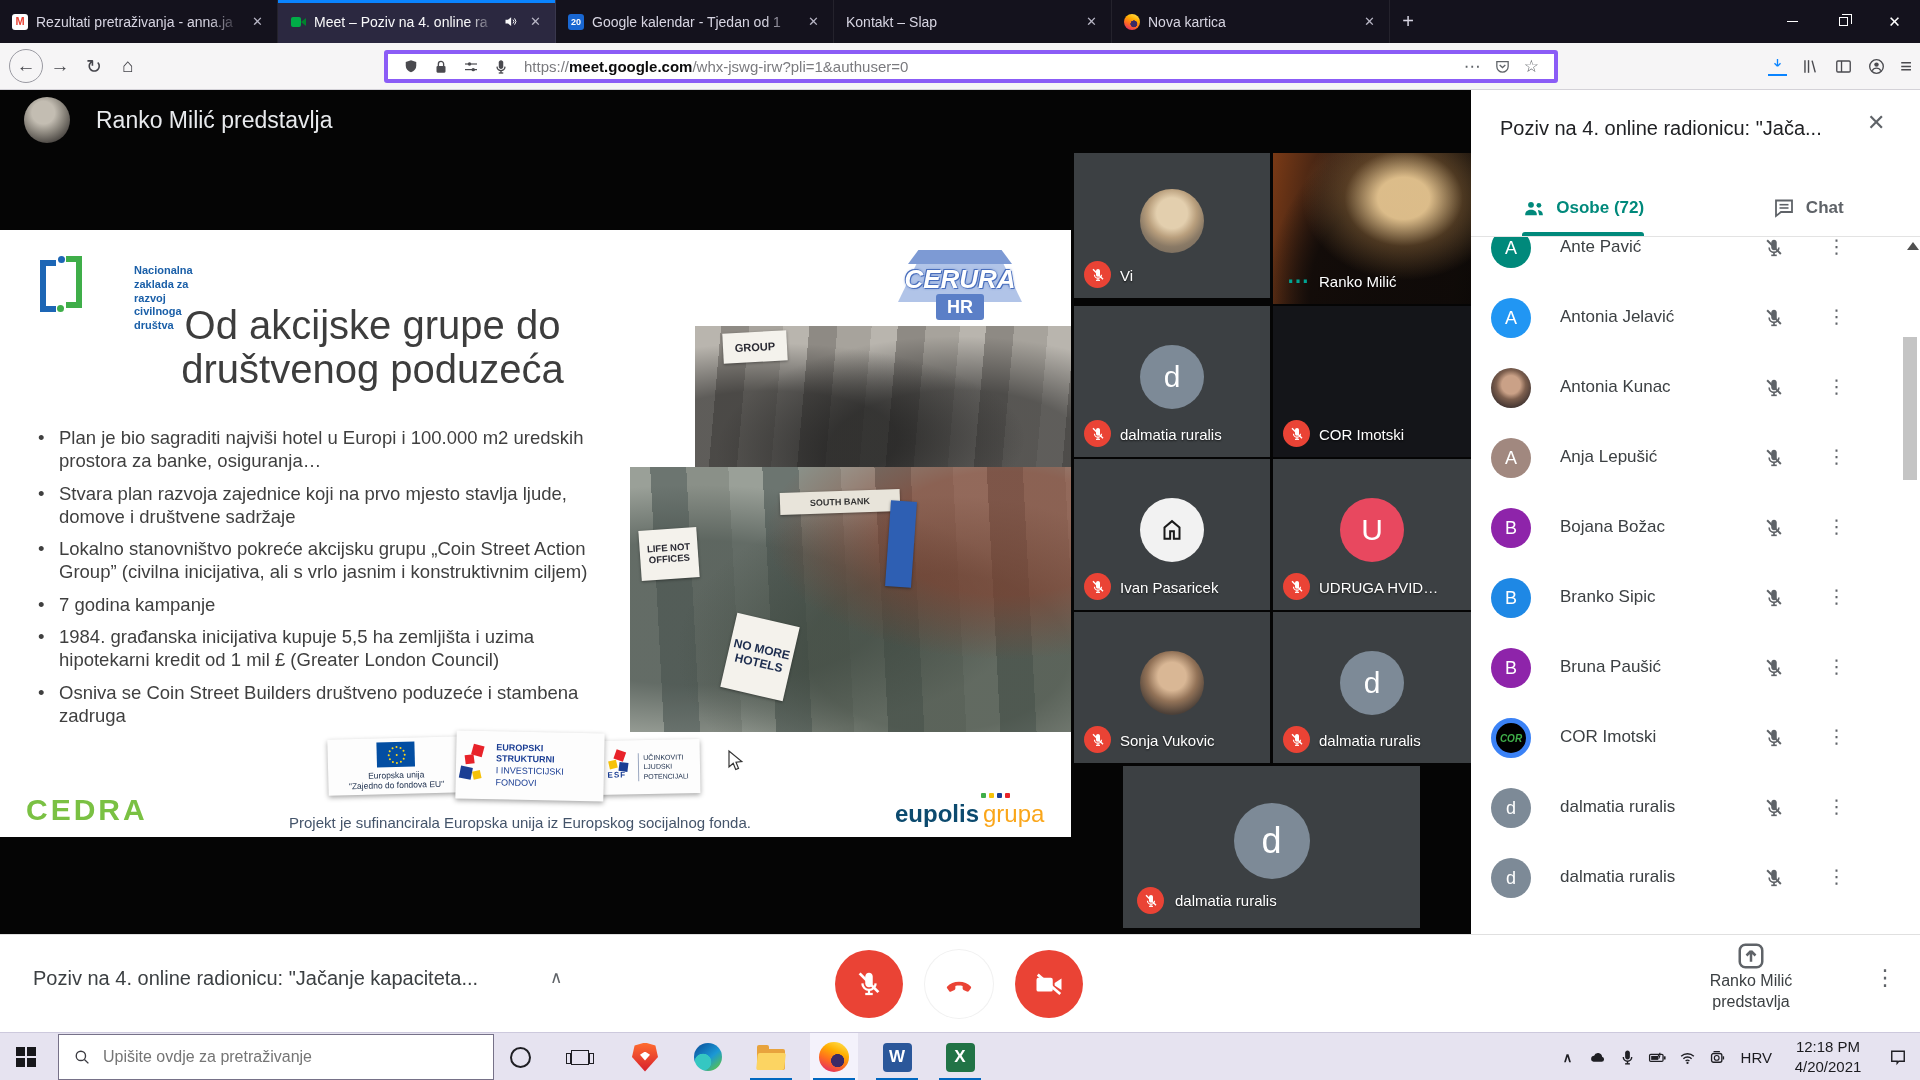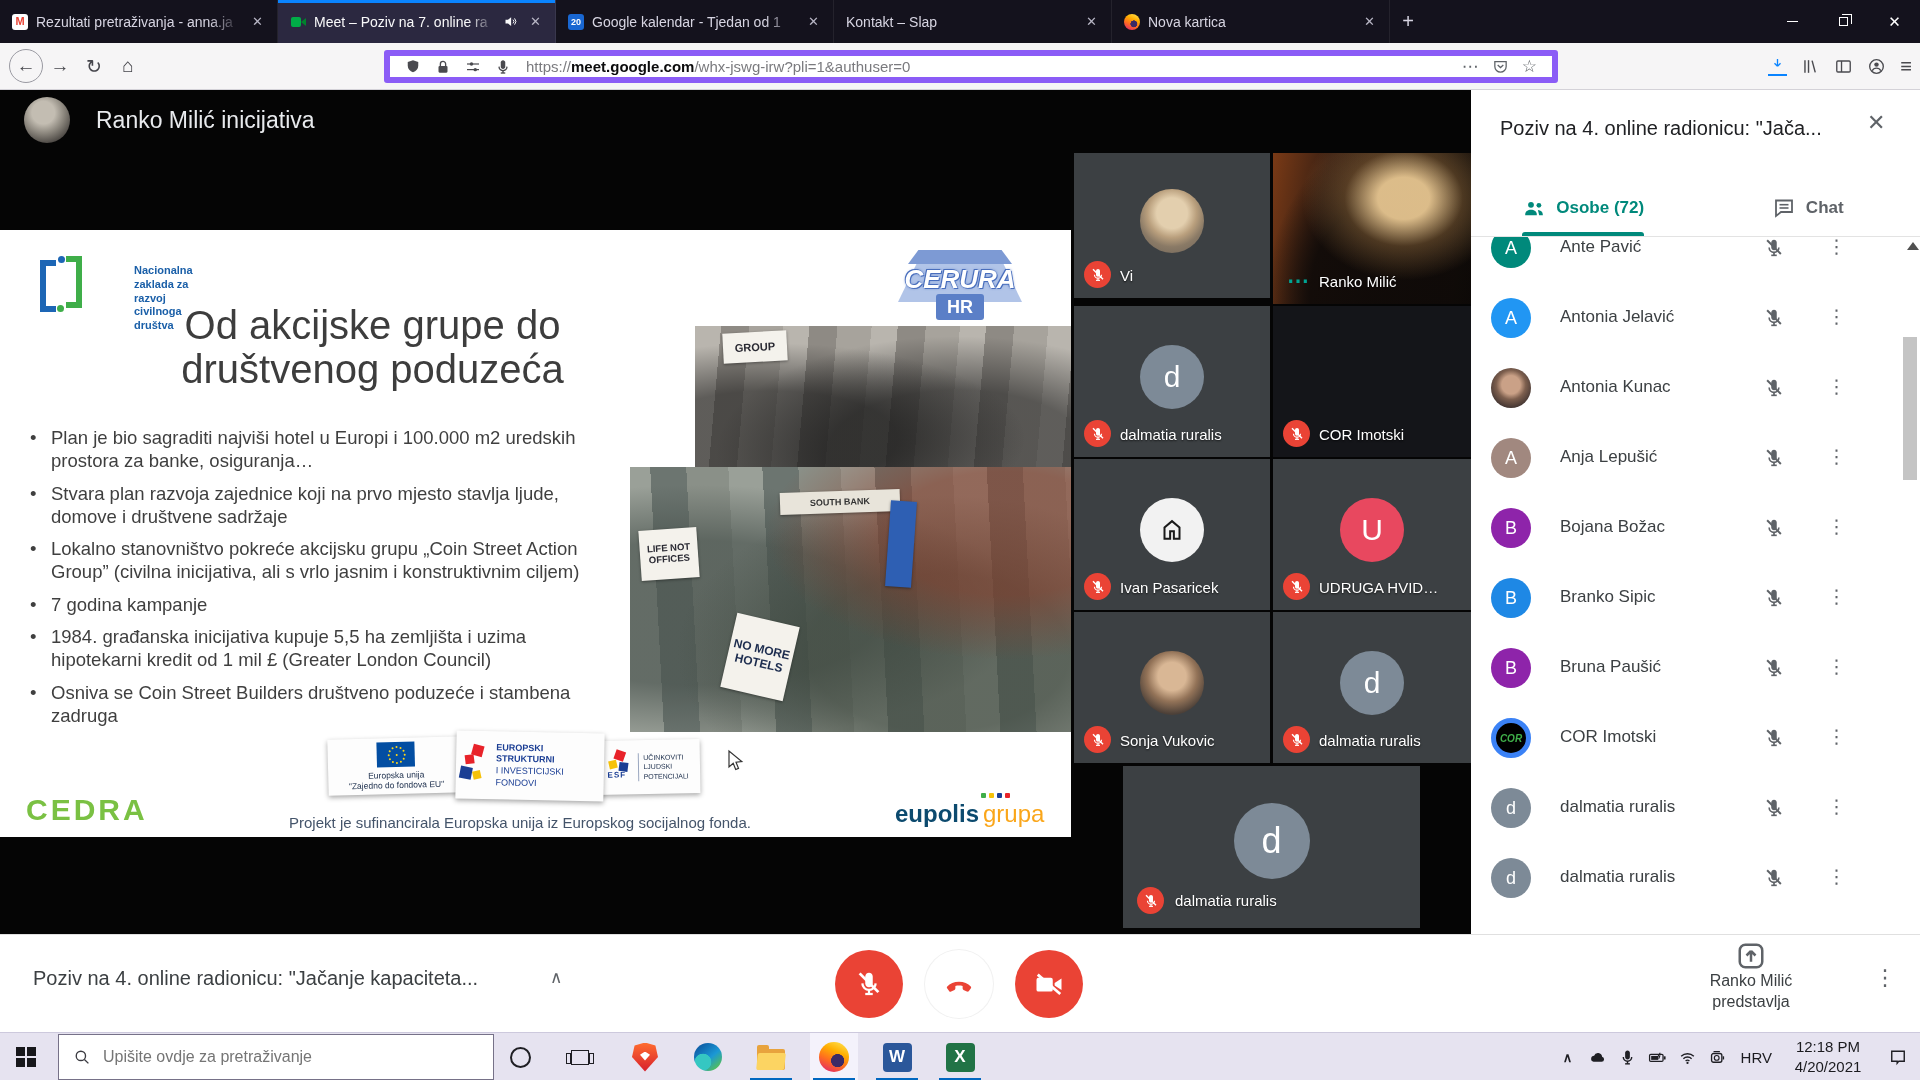--- a/index.html
+++ b/index.html
@@ -40,21 +40,21 @@
   .wbtn.closeb { font-size:15px; }
 
   
   #toolbar { position:absolute; left:0; top:43px; width:1920px; height:47px;
              background:#f6f5f6; border-bottom:1px solid #d4d2d8;
              display:flex; align-items:center; }
   .navic { color:#45454b; font-size:19px; width:34px; height:34px;
            display:flex; align-items:center; justify-content:center; }
   .navic.backc { border:1px solid #9a9aa2; border-radius:50%; margin-left:9px; }
   #urlbar { position:absolute; left:384px; top:7px; width:1174px; height:33px;
-            background:#fff; border:6px solid #8b5cf6; border-radius:3px;
+            background:#fff; border:4px solid #8b5cf6; border-radius:3px;
             display:flex; align-items:center; padding:0 8px; }
   #urlbar .ic { width:18px; height:18px; color:#4a4a4f; margin:0 6px; flex:0 0 auto; }
   #urltext { font-size:15px; margin-left:8px; white-space:nowrap; overflow:hidden; flex:1; }
   #urltext .dim { color:#7a7a7e; }
   #urltext .dom { color:#0c0c0d; font-weight:bold; }
   .urlright { display:flex; align-items:center; }
   .urlright .gl { color:#5f6368; font-size:17px; margin:0 7px; }
   #toolright { position:absolute; right:8px; top:7px; height:33px; display:flex; align-items:center; gap:14px; }
   #toolright .ic { width:19px; height:19px; color:#4a4a4f; }
   #toolright .dl { color:var(--accent_blue); border-bottom:2px solid var(--accent_blue); padding-bottom:1px; }
@@ -73,21 +73,21 @@
   .nzk-brackets { position:relative; width:44px; height:62px; }
   .nzk-brackets .lb { position:absolute; left:0; top:4px; width:16px; height:52px;
       border-left:6px solid #1d66b5; border-top:6px solid #1d66b5; border-bottom:6px solid #1d66b5; }
   .nzk-brackets .rb { position:absolute; right:2px; top:0; width:16px; height:52px;
       border-right:6px solid #3fae49; border-top:6px solid #3fae49; border-bottom:6px solid #3fae49; }
   .nzk-brackets .d1 { position:absolute; left:18px; top:0; width:7px; height:7px; border-radius:50%; background:#1d66b5; }
   .nzk-brackets .d2 { position:absolute; right:20px; bottom:6px; width:7px; height:7px; border-radius:50%; background:#3fae49; }
   .nzk-text { font-size:11px; line-height:1.25; font-weight:bold; color:#1a5fa8; padding-top:8px;margin-left:40px; }
   .slide-title { position:absolute; left:150px; top:74px; width:445px; text-align:center;
                  font-size:40px; line-height:1.09; color:#3d3d3d; }
-  #bullets { position:absolute; left:24px; top:196px; width:566px; list-style:none; }
+  #bullets { position:absolute; left:32px; top:196px; width:566px; list-style:none; }
   #bullets li { position:relative; padding-left:27px; font-size:18.5px; line-height:1.26;
                 color:#3f3f3f; margin-bottom:9px; }
   #bullets li::before { content:"•"; position:absolute; left:6px; top:0; color:#3f3f3f; }
 
   .cerura { position:absolute; left:898px; top:20px; width:124px; height:88px; }
   .cerura .bridge { position:absolute; left:0; top:6px; width:124px; height:46px; background:#a9bee6;
                     clip-path:polygon(18% 0, 82% 0, 100% 100%, 0 100%); opacity:.9; }
   .cerura .bridge2 { position:absolute; left:10px; top:0; width:104px; height:14px; background:#7d9ad4;
                      clip-path:polygon(10% 0, 90% 0, 100% 100%, 0 100%); }
   .cerura-word { position:absolute; left:2px; top:14px; width:120px; text-align:center;
@@ -400,21 +400,21 @@
     <div class="tab">
       <span class="favicon fav-gmail">M</span>
       <span class="ttl">Rezultati pretraživanja - anna.ja</span>
       <span class="tclose">✕</span>
     </div>
     <div class="tab active">
       <span class="favicon fav-meet">
           <span class="mbody"></span>
           <span class="mflap"></span>
         </span>
-      <span class="ttl">Meet – Poziv na 7. online ra</span>
+      <span class="ttl">Meet – Poziv na 4. online ra</span>
       <svg class="tab-audio">
           <use href="#i-speaker"></use>
         </svg>
       <span class="tclose">✕</span>
     </div>
     <div class="tab">
       <span class="favicon fav-cal">20</span>
       <span class="ttl">Google kalendar - Tjedan od 1</span>
       <span class="tclose">✕</span>
     </div>
@@ -480,21 +480,21 @@
           <use href="#i-account"></use>
         </svg>
       <span class="gl">≡</span>
     </div>
   </div>
 
   <div id="stage">
 
     <div id="presenter-banner">
       <span class="banner-avatar"></span>
-      <span class="btext">Ranko Milić inicijativa</span>
+      <span class="btext">Ranko Milić predstavlja</span>
     </div>
 
     <div id="slide">
       <div class="nzk">
         <div class="nzk-brackets">
           <span class="lb"></span>
             <span class="rb"></span>
             <span class="d1"></span>
             <span class="d2"></span>
         </div>

